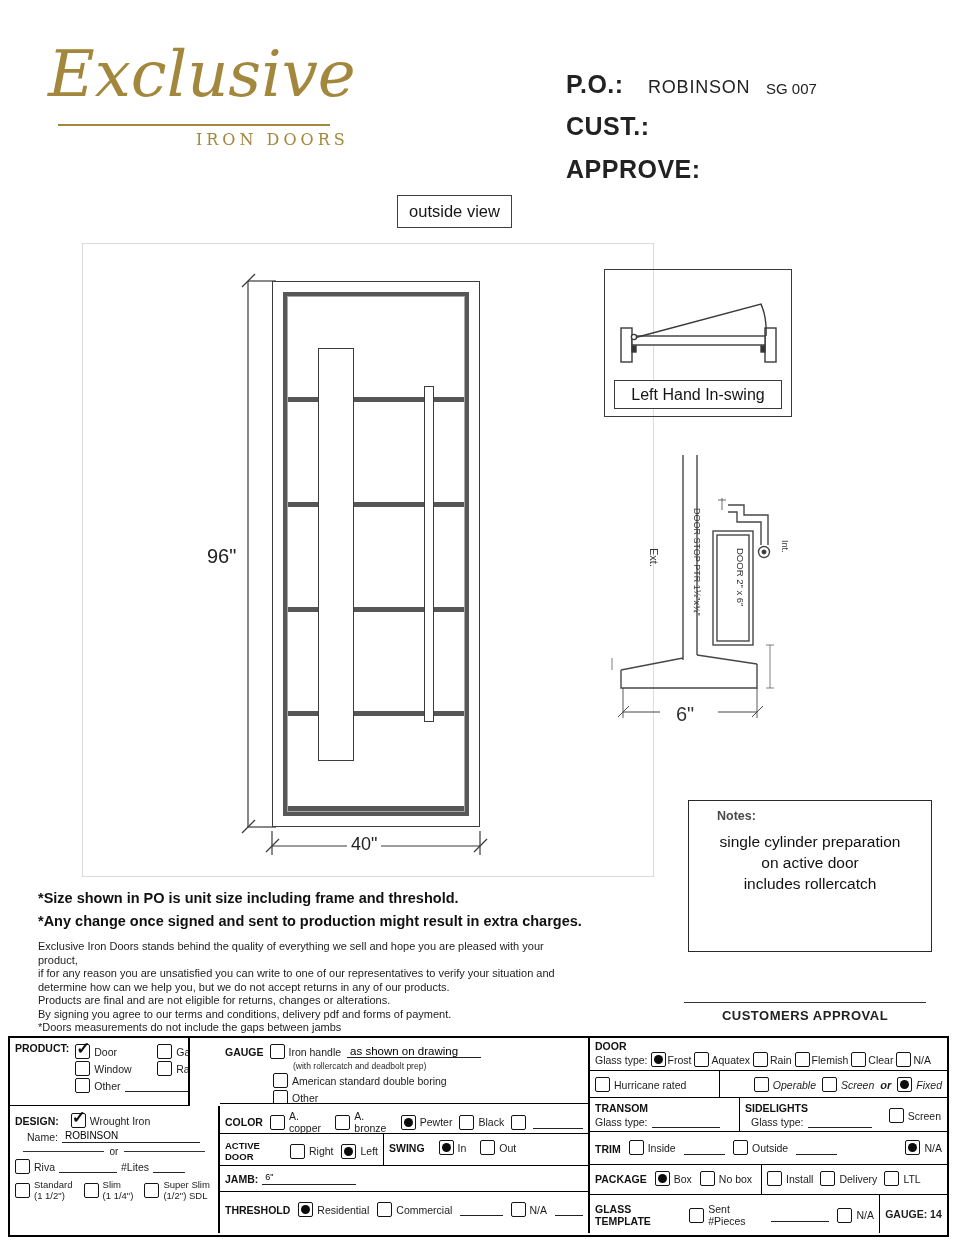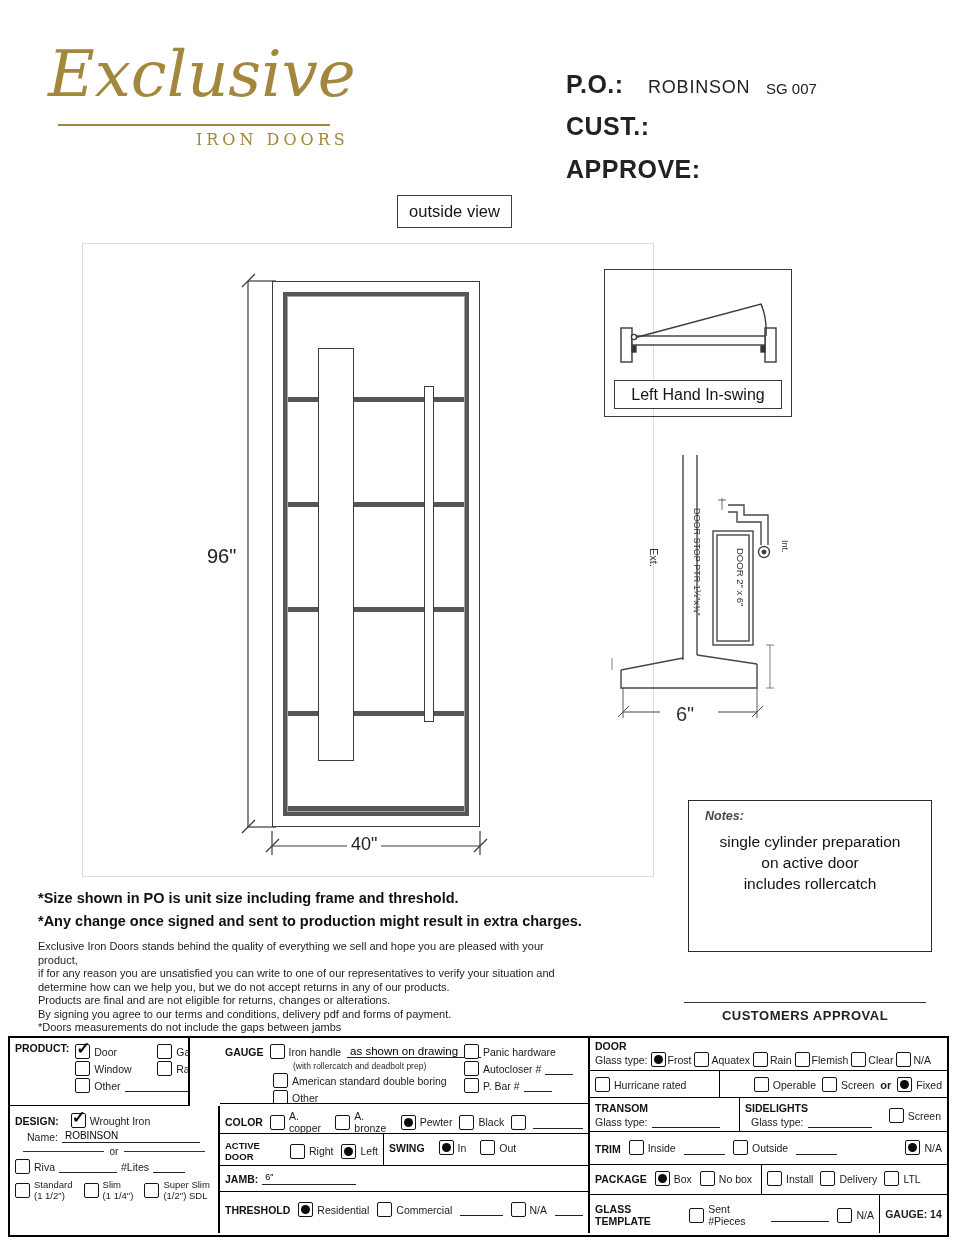--- a/index.html
+++ b/index.html
@@ -164,21 +164,21 @@
       <line x1="14" y1="210" x2="14" y2="222" stroke-width="0.7"></line>
     </g>
     <text transform="translate(52,100) rotate(90)" font-size="11">Ext.</text>
     <text transform="translate(96,60) rotate(90)" font-size="9">DOOR STOP PTR 1½"x¾"</text>
     <text transform="translate(139,100) rotate(90)" font-size="9.5">DOOR 2" x 6"</text>
     <text transform="translate(184,92) rotate(90)" font-size="9">Int.</text>
     <text x="78" y="273" font-size="20">6"</text>
   </svg>
 
   <div class="abs notes-box" style="left:688px;top:800px;width:242px;height:150px;">
-    <div class="notes-title" style="position:absolute;left:16px;top:8px;font-style:italic;">Notes:</div>
+    <div class="notes-title" style="position:absolute;left:28px;top:8px;">Notes:</div>
     <div style="position:absolute;left:0;top:30px;width:100%;">
       <div class="notes-line">single  cylinder preparation</div>
       <div class="notes-line">on active door</div>
       <div class="notes-line">includes rollercatch</div>
     </div>
   </div>
 
   <div class="abs disc-bold" style="left:38px;top:890px;">*Size shown in PO is unit size including frame and threshold.</div>
   <div class="abs disc-bold" style="left:38px;top:913px;">*Any change once signed and sent to production might result in extra charges.</div>
   <div class="abs" style="left:38px;top:940px;width:540px;">
@@ -290,42 +290,20 @@
             </span>
         </div>
         <div class="frow" style="margin-left:48px;">
           <span class="opt">
               <span class="cb"></span>
               <span>Other</span>
             </span>
           <span class="fill" style="width:108px;"></span>
         </div>
       </div>
-      <div style="position:absolute;right:6px;top:4px;width:118px;">
-        <div class="frow">
-            <span class="opt">
-              <span class="cb"></span>
-              <span>Panic hardware</span>
-            </span>
-          </div>
-        <div class="frow">
-            <span class="opt">
-              <span class="cb"></span>
-              <span>Autocloser #</span>
-            </span>
-            <span class="fill" style="width:22px;"></span>
-          </div>
-        <div class="frow">
-            <span class="opt">
-              <span class="cb"></span>
-              <span>P. Bar #</span>
-            </span>
-            <span class="fill" style="width:22px;"></span>
-          </div>
-      </div>
     </div>
 
     <div class="cell BR bb" style="left:210px;top:66px;width:370px;height:30px;">
       <div class="frow" style="gap:7px;">
         <span class="sec">COLOR</span>
         <span class="opt">
             <span class="cb"></span>
             <span>A. copper</span>
           </span>
         <span class="opt">
@@ -433,21 +411,21 @@
     </div>
 
     <div class="cell br bb" style="left:580px;top:33px;width:130px;height:27px;">
       <div class="frow">
           <span class="opt">
             <span class="cb"></span>
             <span>Hurricane rated</span>
           </span>
         </div>
     </div>
-    <div class="cell bb" style="left:710px;top:33px;width:227px;height:27px;">
+    <div class="cell bb" style="left:710px;top:33px;width:227px;height:27px;font-style:italic;">
       <div class="frow" style="gap:6px;justify-content:flex-end;">
         <span class="opt">
             <span class="cb"></span>
             <span>Operable</span>
           </span>
         <span class="opt">
             <span class="cb"></span>
             <span>Screen</span>
           </span>
         <span style="font-weight:700;font-size:11px;">or</span>

